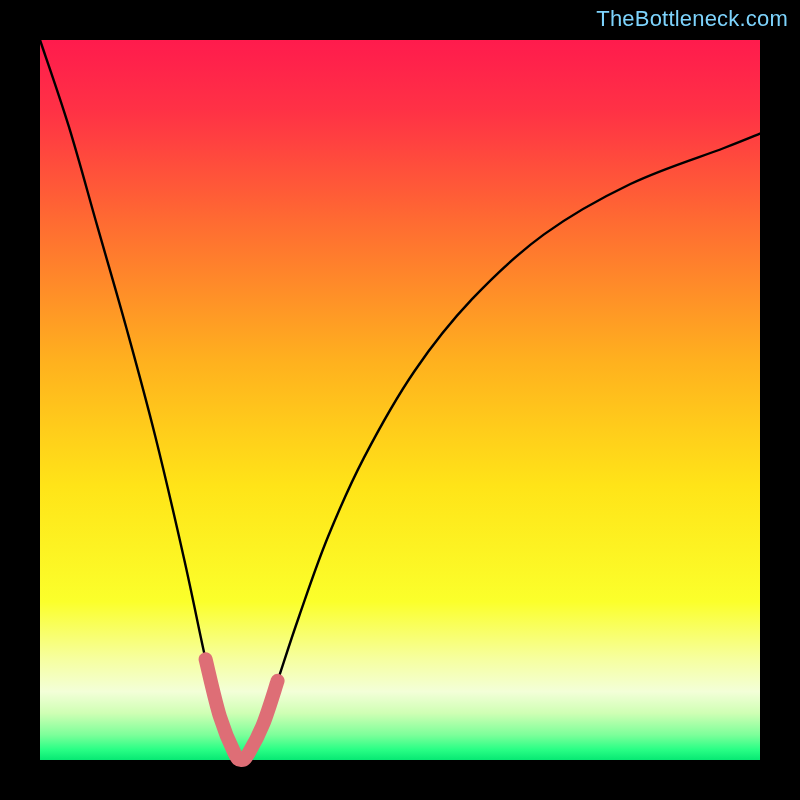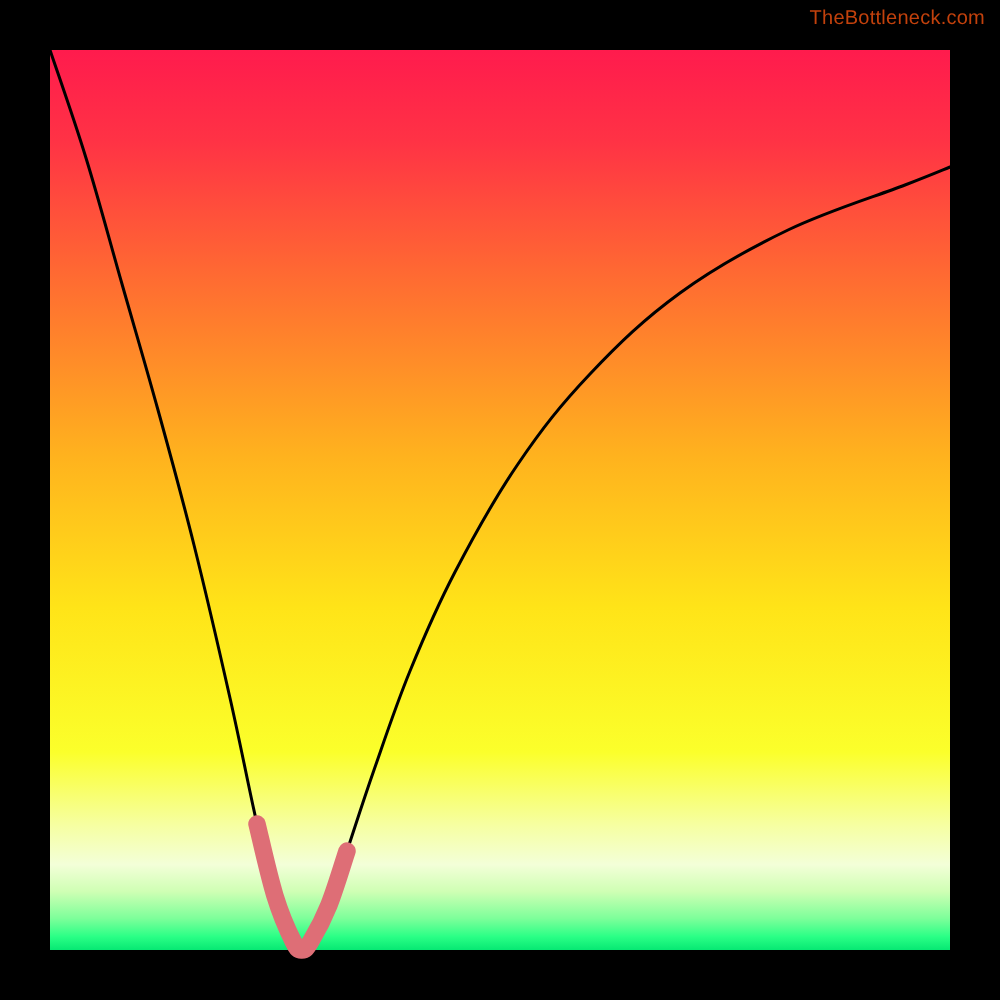--- a/index.html
+++ b/index.html
@@ -28,22 +28,22 @@
     position: absolute;
     left: 0;
     top: 0;
     width: 720px;
     height: 720px;
   }
   .watermark {
     position: absolute;
     top: 6px;
     right: 12px;
-    color: #c2410c;
-    font-size: 16px;
+    color: #7dd3fc;
+    font-size: 22px;
     font-weight: 400;
     letter-spacing: 0.2px;
     user-select: none;
   }
   svg.curve-layer {
     position: absolute;
     left: 0;
     top: 0;
     width: 720px;
     height: 720px;

